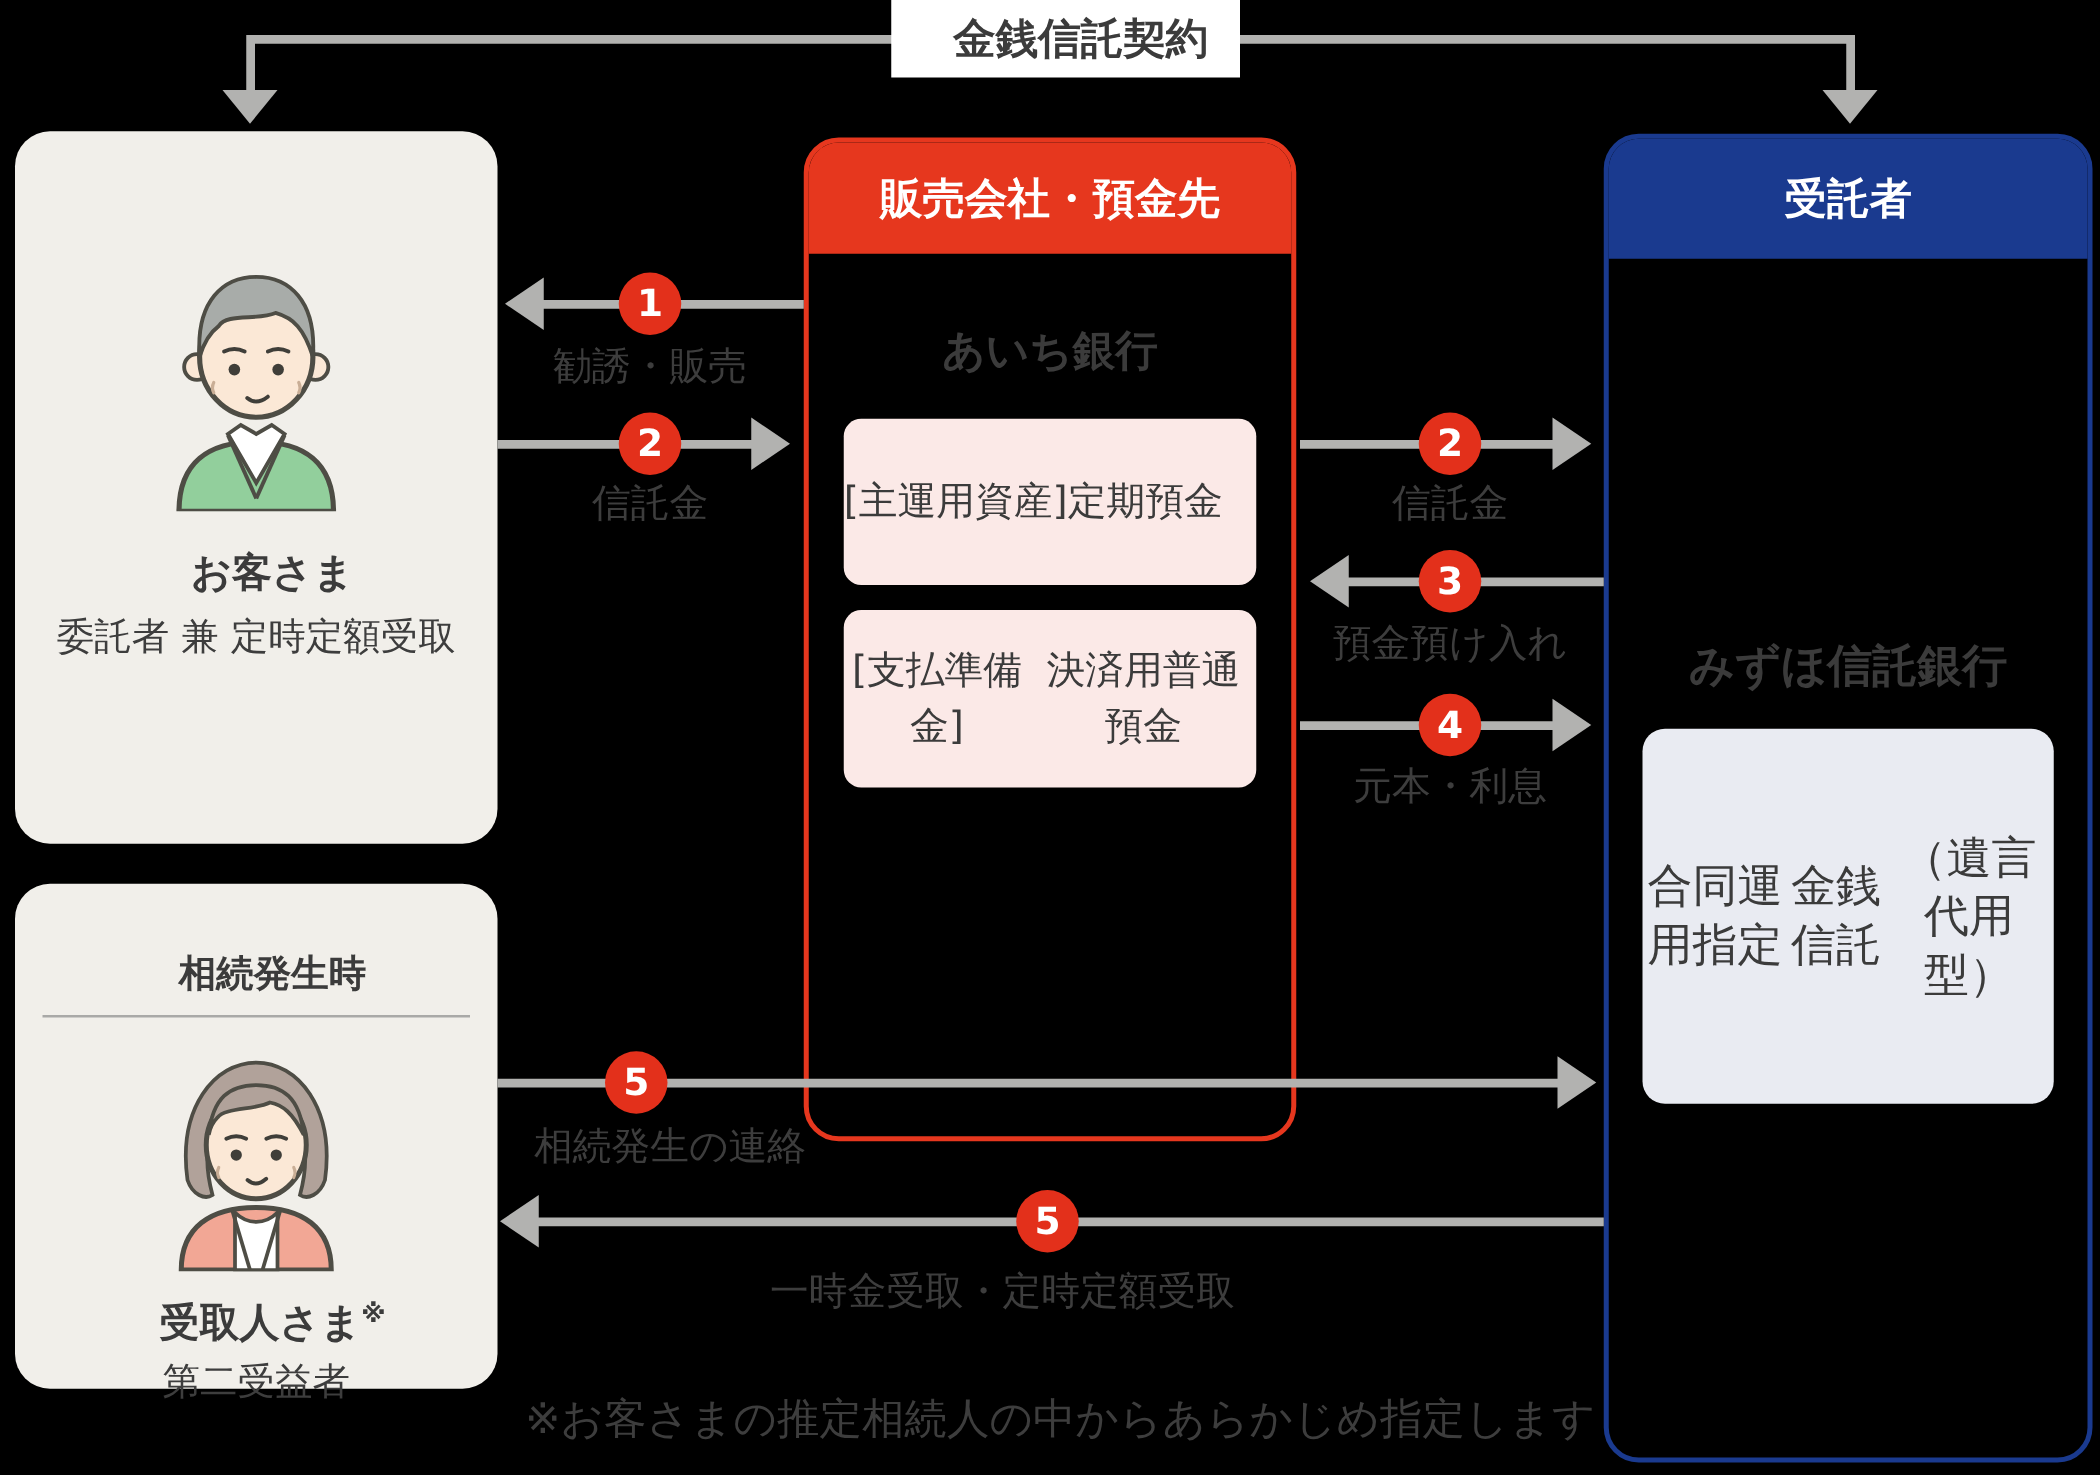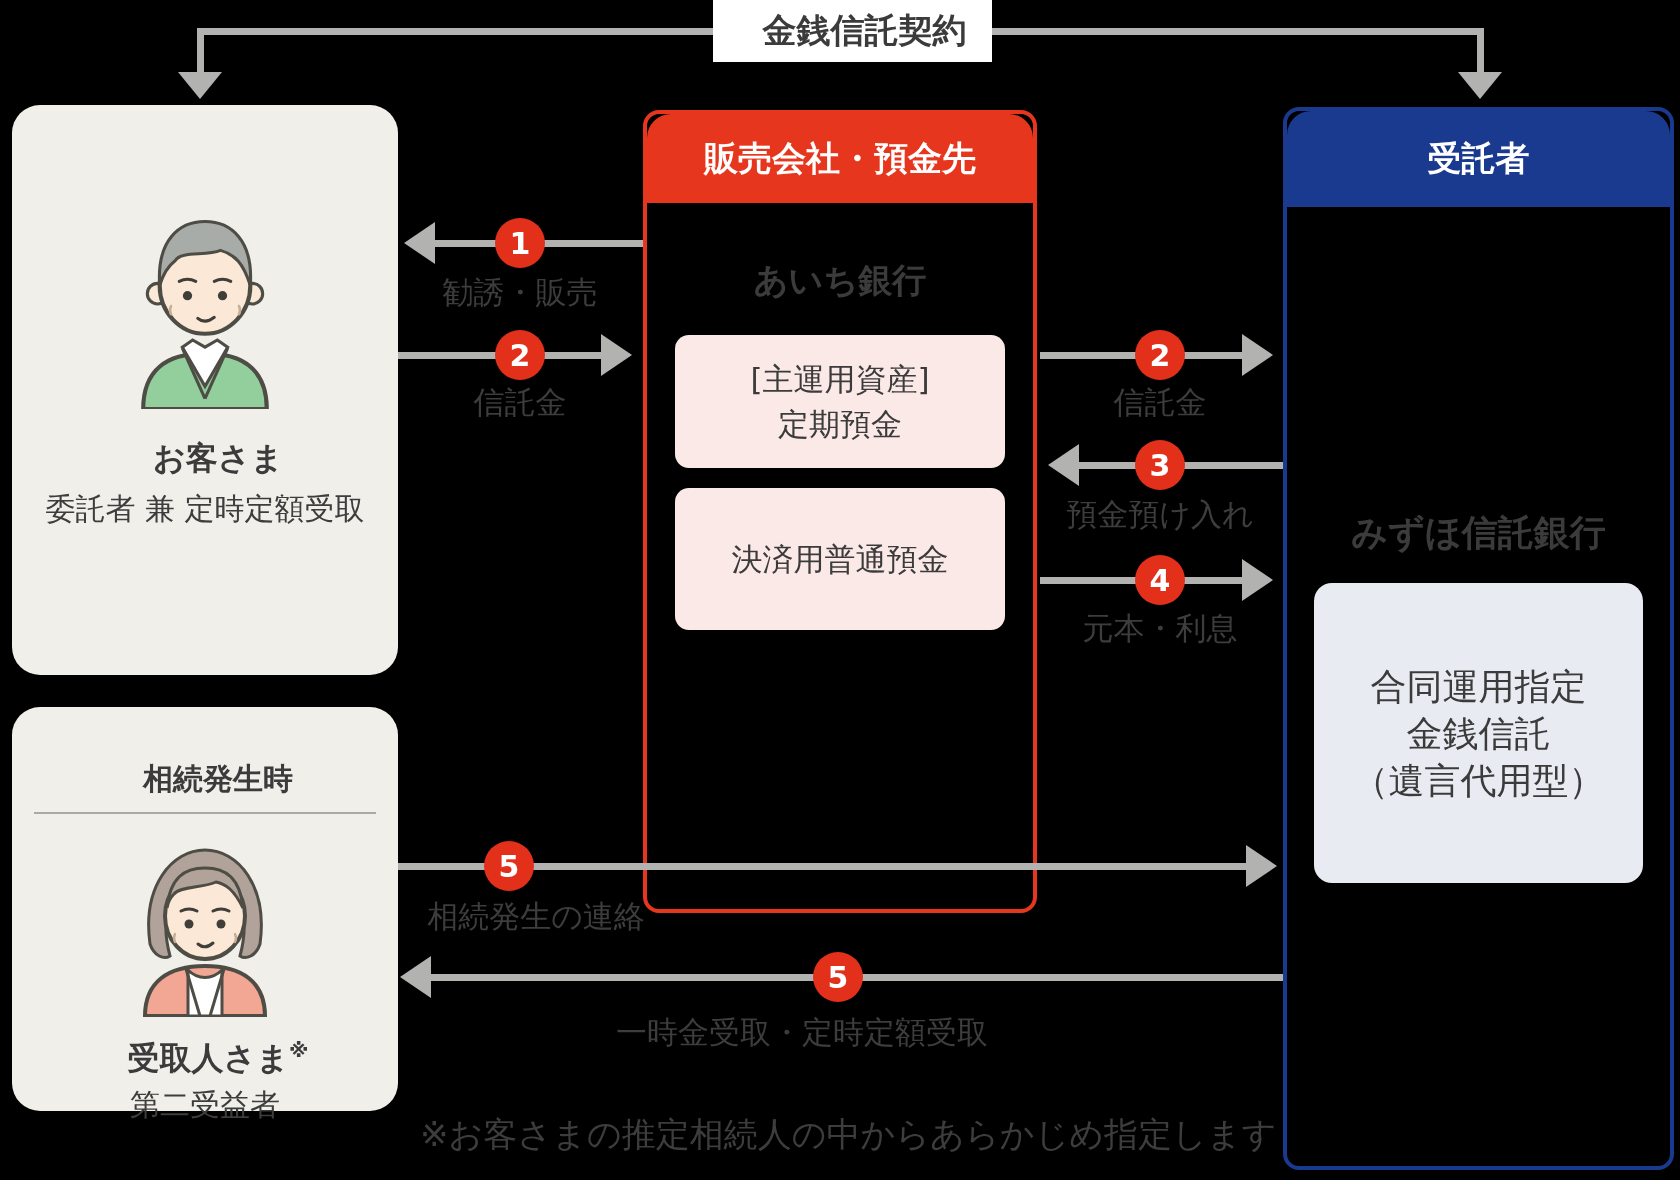--- a/index.html
+++ b/index.html
@@ -13,29 +13,29 @@
   .tri{position:absolute;width:0;height:0;}
   .tri-down{border-left:22px solid transparent;border-right:22px solid transparent;border-top:27px solid #B2B2B0;}
   .tri-left{border-top:21px solid transparent;border-bottom:21px solid transparent;border-right:31px solid #B2B2B0;}
   .tri-right{border-top:21px solid transparent;border-bottom:21px solid transparent;border-left:31px solid #B2B2B0;}
   
   .num-circle{position:absolute;width:50px;height:50px;border-radius:50%;background:#E3301B;
     color:#fff;font-size:30px;font-weight:bold;display:flex;align-items:center;justify-content:center;z-index:6;}
   .arrow-label{position:absolute;font-size:31px;color:#3D3D3D;text-align:center;z-index:6;}
   
   .cream-box{position:absolute;background:#F1EFEA;border-radius:28px;z-index:2;}
-  .outline-box{position:absolute;background:#000;border-radius:16px;z-index:2;}
+  .outline-box{position:absolute;background:#000;border-radius:28px;z-index:2;}
   .red-border{border:4px solid #E6371E;}
   .blue-border{border:4px solid #1A3A8F;}
   .box-header{display:flex;align-items:center;justify-content:center;color:#fff;
     font-weight:bold;font-size:34px;border-radius:24px 24px 0 0;}
   .red-bg{background:#E6371E;}
   .blue-bg{background:#1A3A8F;}
   .bank-name{position:absolute;width:100%;text-align:center;font-weight:bold;color:#3B3B3B;}
-  .inner-box{position:absolute;display:flex;flex-direction:column;align-items:center;justify-content:center;
+  .inner-box{position:absolute;display:flex;align-items:center;
     text-align:center;color:#3B3B3B;}
   .pink{background:#FBE9E7;border-radius:14px;font-size:31px;line-height:45px;}
   .bluegray{background:#E9EBF2;border-radius:18px;font-size:36px;line-height:47px;}
   .person-name{position:absolute;width:100%;text-align:center;font-weight:bold;font-size:32px;color:#3B3B3B;padding-left:13px;}
   .person-role{position:absolute;width:100%;text-align:center;font-size:30px;color:#3D3D3D;}
   .person-name sup{font-size:20px;font-weight:bold;}
   .divider{position:absolute;height:2px;background:#A9A9A7;}
   .banner{position:absolute;left:713px;top:0;width:255px;height:62px;background:#fff;z-index:5;
     display:flex;align-items:center;justify-content:center;font-size:34px;font-weight:bold;color:#3B3B3B;padding-left:24px;}
   .footnote{position:absolute;left:420px;top:1112px;font-size:34px;color:#3D3D3D;z-index:6;}
@@ -108,20 +108,21 @@
   <div class="outline-box red-border" style="left:643px;top:110px;width:386px;height:795px;">
     <div class="box-header red-bg" style="height:89px;">
       <span>販売会社・預金先</span>
     </div>
     <div class="bank-name" style="top:144px;font-size:34px;">あいち銀行</div>
     <div class="inner-box pink" style="left:28px;top:221px;width:330px;height:133px;">
       <span>[主運用資産]</span>
       <span>定期預金</span>
     </div>
     <div class="inner-box pink" style="left:28px;top:374px;width:330px;height:142px;">
+      <span>[支払準備金]</span>
       <span>決済用普通預金</span>
     </div>
   </div>
 
   <div class="outline-box blue-border" style="left:1283px;top:107px;width:383px;height:1055px;">
     <div class="box-header blue-bg" style="height:96px;">
       <span>受託者</span>
     </div>
     <div class="bank-name" style="top:398px;font-size:36px;">みずほ信託銀行</div>
     <div class="inner-box bluegray" style="left:27px;top:472px;width:329px;height:300px;">

